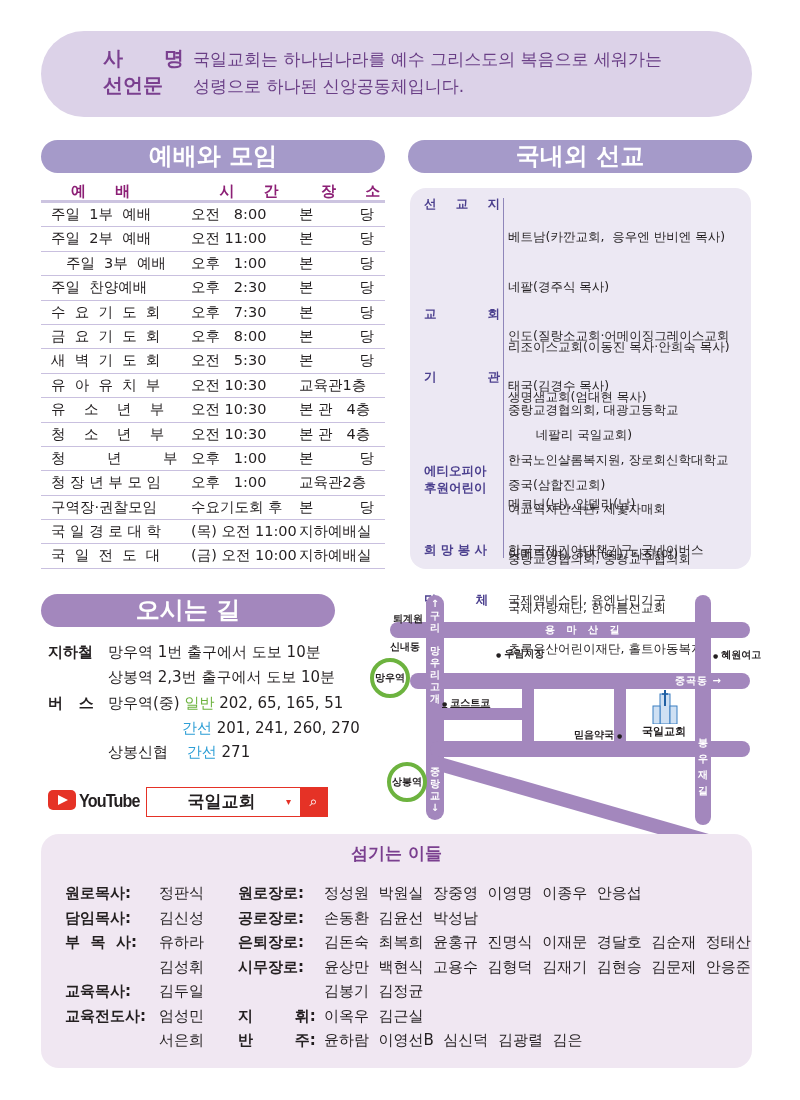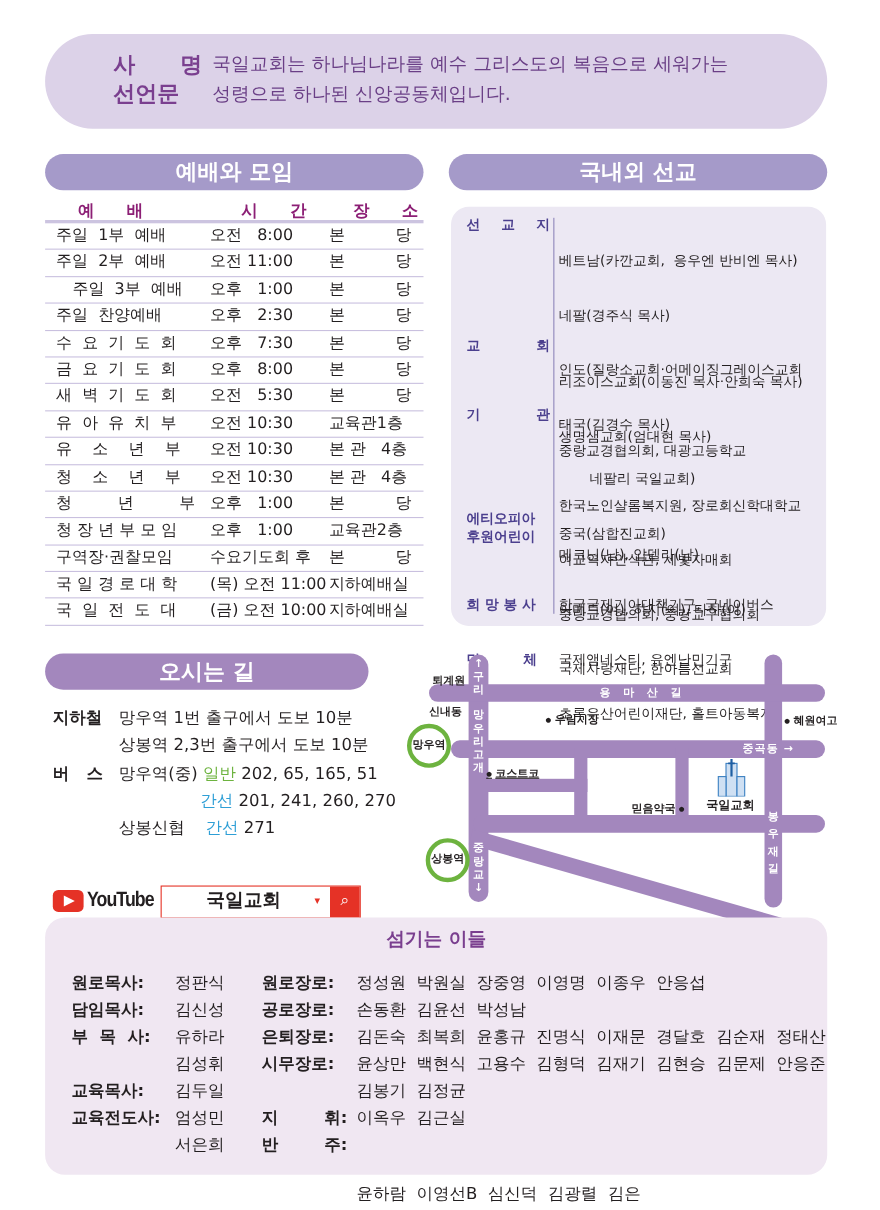--- a/index.html
+++ b/index.html
@@ -4,21 +4,21 @@
 <style>
   * { box-sizing: border-box; margin: 0; padding: 0; }
   html, body { width: 800px; height: 1100px; background: #ffffff; overflow: hidden; }
   body { position: relative; font-family: "DejaVu Sans", "Liberation Sans", sans-serif; color: #231f20; }
 
   .mission { position: absolute; left: 41px; top: 31px; width: 711px; height: 86px; background: #dcd2e8; border-radius: 43px; }
   .mission-label { position: absolute; left: 62px; top: 14px; width: 66px; color: #7a3f8f; font-weight: bold; font-size: 20px; line-height: 27px; }
   .mission-label .l1 { letter-spacing: 17px; display: block; white-space: nowrap; }
   .mission-text { position: absolute; left: 152px; top: 15px; color: #6a3f86; font-size: 17px; line-height: 27px; }
 
-  .pill { position: absolute; height: 33px; border-radius: 17px; color: #fff; font-size: 20px; font-weight: bold; text-align: center; line-height: 33px; }
+  .pill { position: absolute; height: 33px; border-radius: 17px; color: #fff; font-size: 24px; font-weight: bold; text-align: center; line-height: 33px; }
   .pill-a { background: #a59ac9; }
   .pill-b { background: #a387bd; }
 
   
   .sched { position: absolute; left: 41px; top: 181px; width: 344px; }
   .sched-head { display: flex; height: 22px; border-bottom: 3px solid #ccc4e0; color: #8c1f75; font-weight: bold; font-size: 15px; }
   .sched-head div { text-align: center; line-height: 20px; letter-spacing: 12px; }
   .sched-row { display: flex; height: 24.4px; border-bottom: 1.5px solid #c9c0df; font-size: 14.5px; line-height: 23px; color: #231f20; }
   .c1 { width: 140px; padding-left: 10px; white-space: nowrap; }
   .c2 { width: 118px; text-align: left; padding-left: 10px; white-space: pre; }
@@ -36,21 +36,21 @@
   .mitems { position: absolute; left: 98px; font-size: 12.5px; line-height: 16.5px; color: #231f20; white-space: pre; }
 
   
   .dir { position: absolute; left: 48px; top: 640px; font-size: 15px; line-height: 24.5px; }
   .dir-row { position: relative; height: 24.5px; white-space: nowrap; }
   .dir-lbl { position: absolute; left: 0; font-weight: bold; }
   .dir-txt { position: absolute; left: 60px; }
   .green { color: #6db33f; }
   .blue { color: #2e9fd6; }
 
-  .yt { position: absolute; left: 48px; top: 808px; display: flex; align-items: center; }
+  .yt { position: absolute; left: 48px; top: 790px; display: flex; }
   .yt-logo { width: 28px; height: 20px; background: #e53226; border-radius: 5px; position: relative; }
   .yt-logo::after { content: ""; position: absolute; left: 10px; top: 5px; border-left: 10px solid #fff; border-top: 5px solid transparent; border-bottom: 5px solid transparent; }
   .yt-word { font-family: "Liberation Sans", sans-serif; font-weight: bold; font-size: 19px; margin-left: 3px; letter-spacing: -1px; color: #231f20; transform: scaleX(0.85); transform-origin: left; }
   .yt-search { position: absolute; left: 98px; top: -3px; width: 182px; height: 30px; border: 1.5px solid #e53226; background: #fff; display: flex; }
   .yt-query { flex: 1; text-align: center; font-weight: bold; font-size: 17px; line-height: 27px; padding-left: 10px; }
   .yt-drop { width: 14px; color: #e53226; font-size: 10px; line-height: 27px; }
   .yt-btn { width: 27px; background: #e53226; color: #fff; font-size: 14px; text-align: center; line-height: 27px; }
 
   
   .map { position: absolute; left: 370px; top: 590px; width: 400px; height: 240px; }
@@ -389,16 +389,16 @@
       <div class="srow" style="top: 169.5px; width: 711px;">
         <span class="s-l1" style="white-space: pre;">교육전도사:</span>
         <span class="s-n1" style="white-space: pre;">엄성민</span>
         <span class="s-l2" style="white-space: pre;">지        휘:</span>
         <span class="s-n2" style="white-space: pre;">이옥우  김근실</span>
       </div>
       <div class="srow" style="top: 194px; width: 711px;">
         <span class="s-l1" style="white-space: pre;"></span>
         <span class="s-n1" style="white-space: pre;">서은희</span>
         <span class="s-l2" style="white-space: pre;">반        주:</span>
-        <span class="s-n2" style="white-space: pre; margin-top: 45px;">윤하람  이영선B  심신덕  김광렬  김은</span>
+        <span class="s-n2" style="white-space: pre;">윤하람  이영선B  심신덕  김광렬  김은</span>
       </div>
     </div>
 </div>
 
 </body></html>

